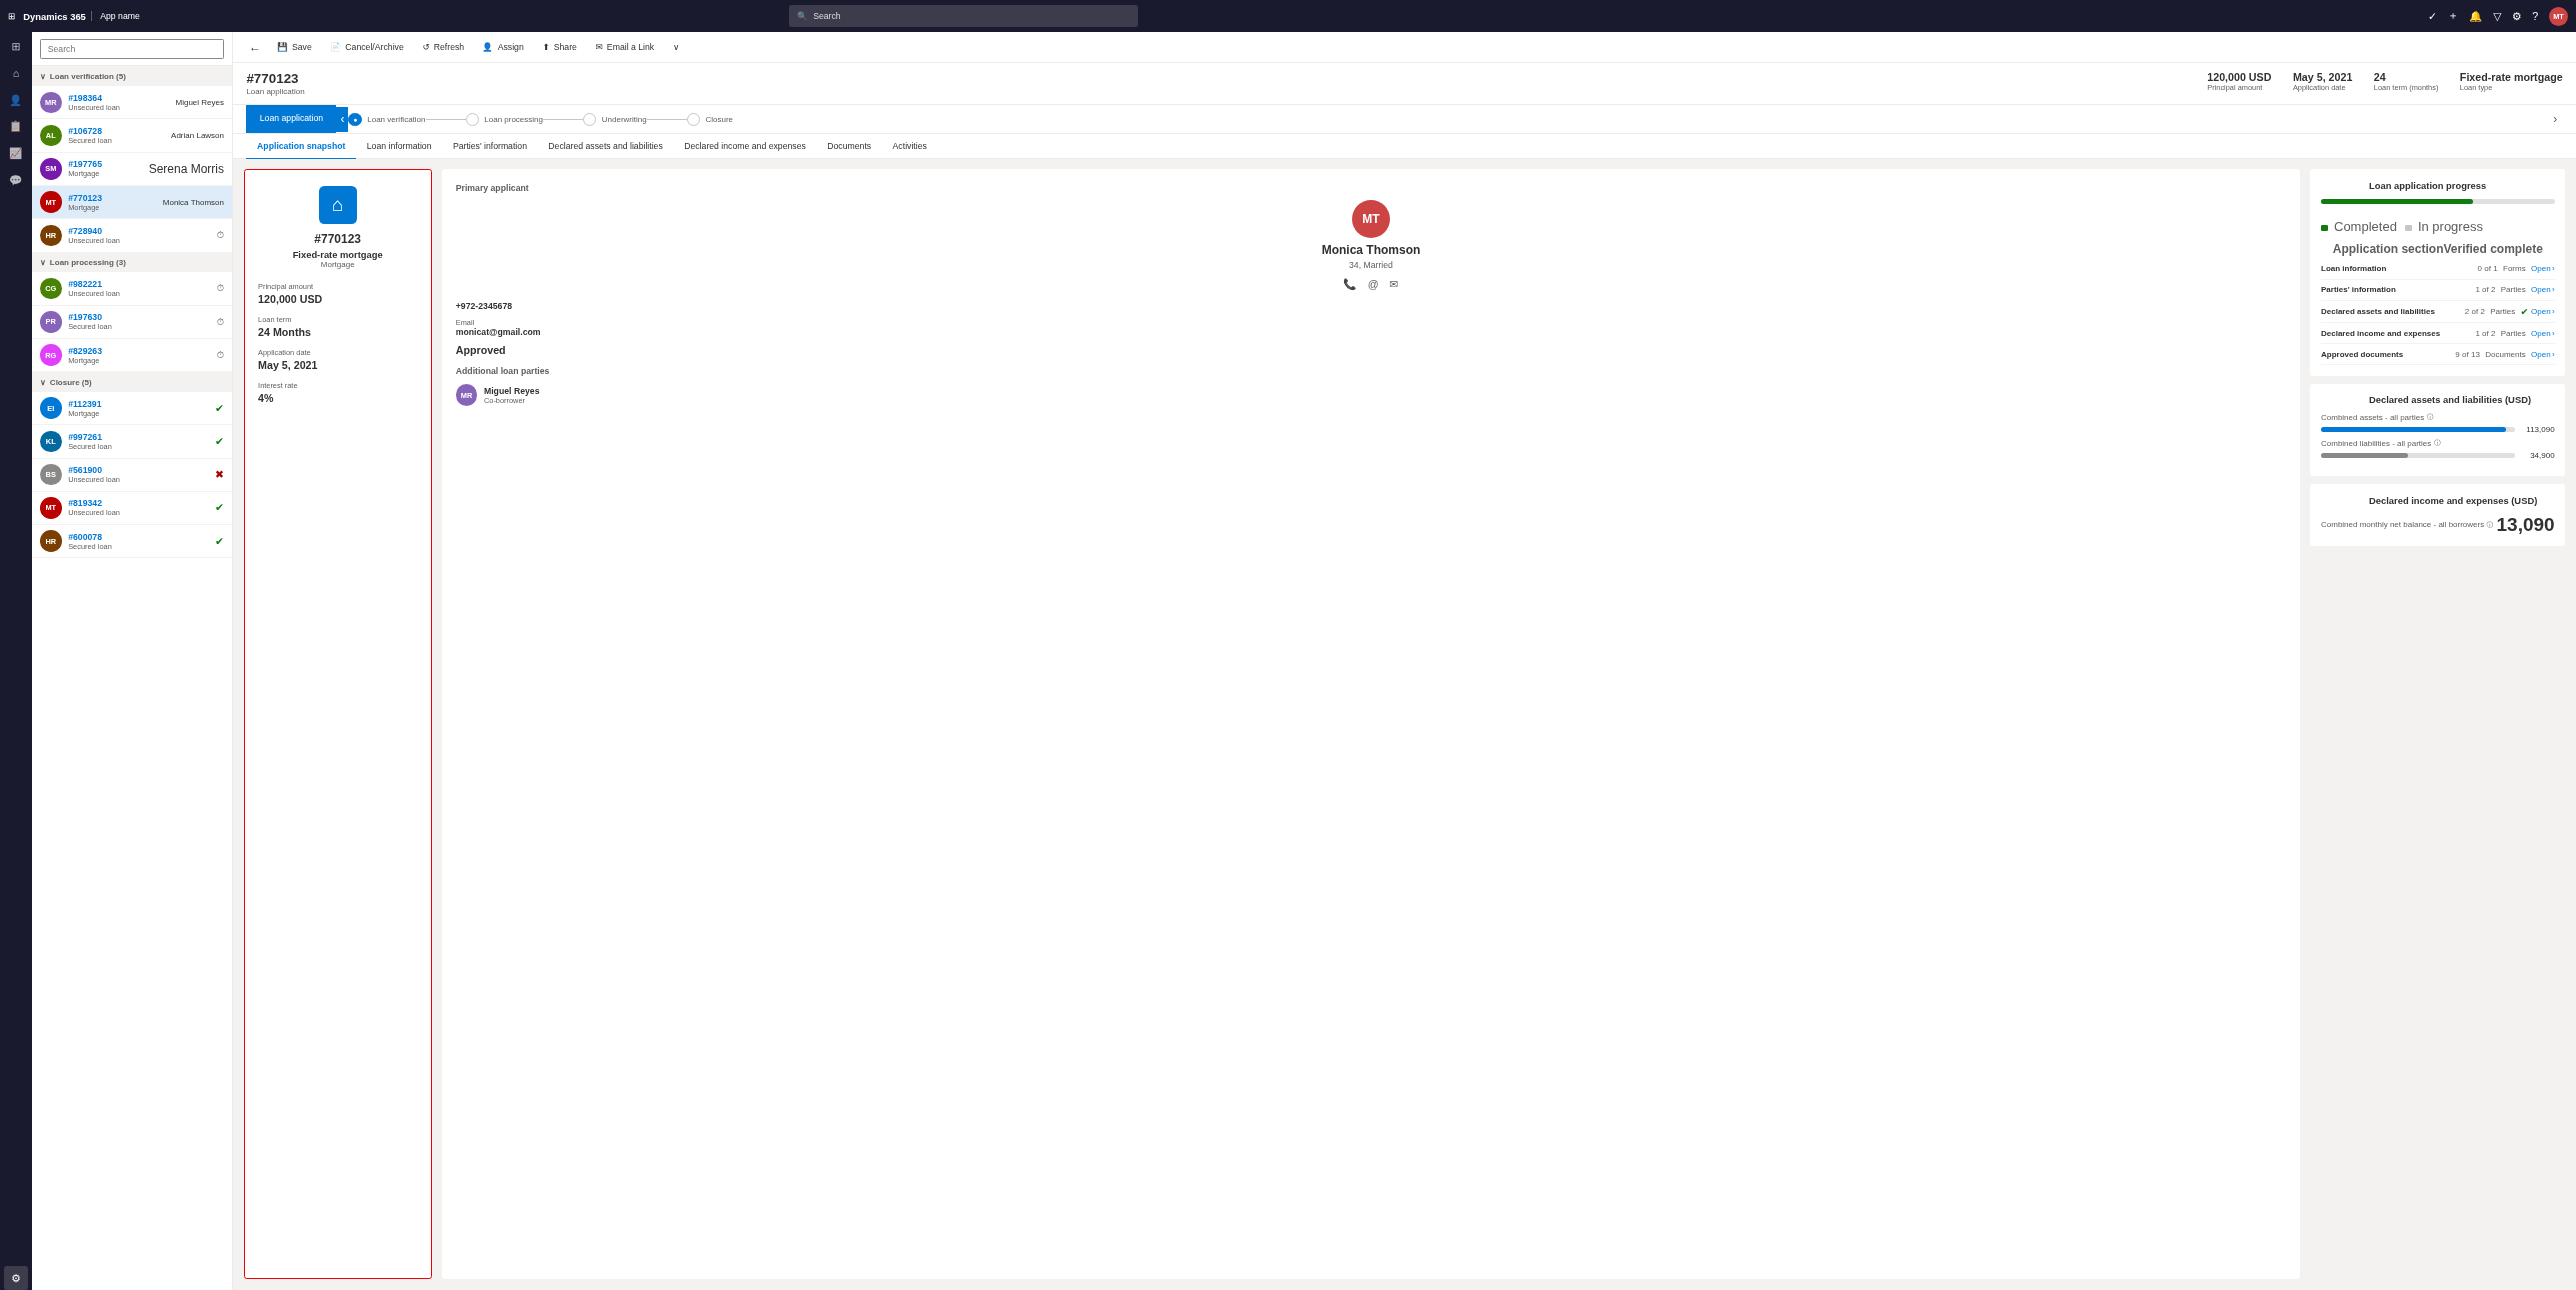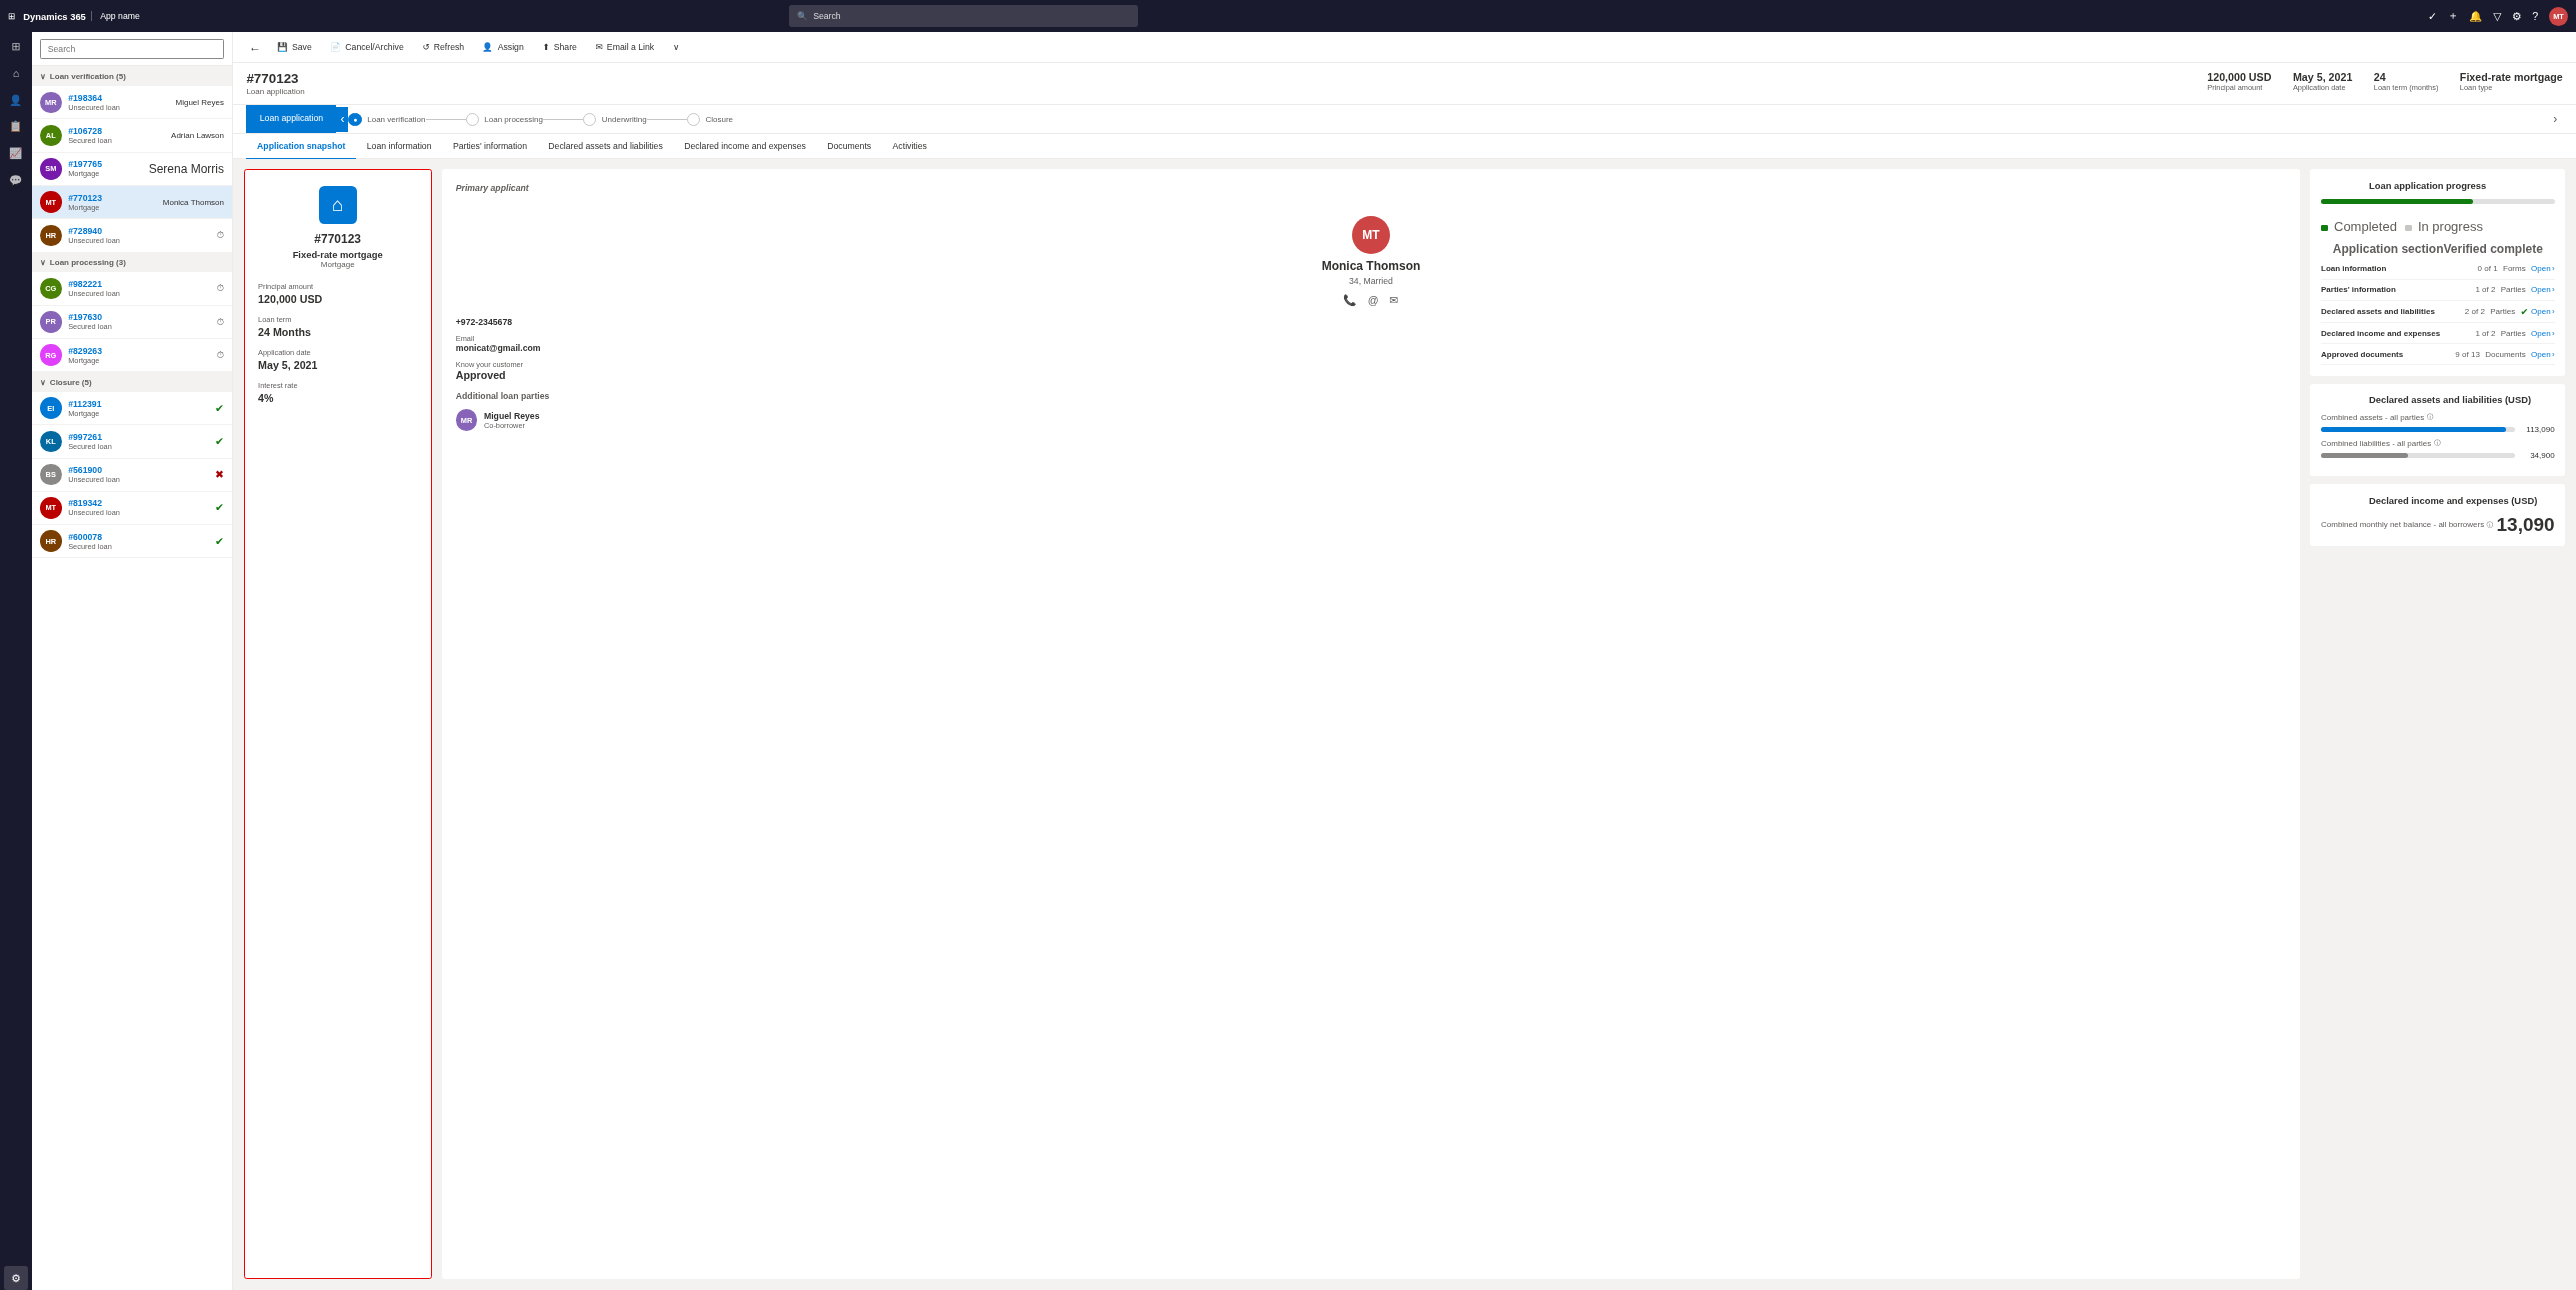--- a/index.html
+++ b/index.html
@@ -143,21 +143,21 @@
     .loan-icon { width: 38px; height: 38px; background: #0078d4; border-radius: 5.4px; display: flex; align-items: center; justify-content: center; margin-bottom: 8px; }
     .loan-card-number { font-size: 12px; font-weight: 700; margin-bottom: 2.7px; }
     .loan-card-type { font-size: 9.4px; font-weight: 600; color: #323130; }
     .loan-card-category { font-size: 8px; color: #605e5c; margin-bottom: 13.4px; }
     .loan-detail-row { width: 100%; margin-bottom: 10.7px; }
     .loan-detail-label { font-size: 7.4px; color: #605e5c; margin-bottom: 1.3px; }
     .loan-detail-value { font-size: 10.7px; font-weight: 700; color: #323130; }
 
     
     .applicant-card { background: white; flex: 1; padding: 13.4px; border-radius: 2.7px; }
-    .applicant-header { font-size: 8.7px; font-weight: 600; color: #605e5c; margin-bottom: 23px; font-style: italic; }
+    .applicant-header { font-size: 8.7px; font-weight: 600; color: #605e5c; margin-bottom: 7px; }
     .applicant-avatar { width: 38px; height: 38px; border-radius: 50%; background: #c44; display: flex; align-items: center; justify-content: center; font-size: 12px; font-weight: 700; color: white; margin: 0 auto 5.4px; }
     .applicant-name { font-size: 12px; font-weight: 700; text-align: center; margin-bottom: 2.7px; }
     .applicant-info { font-size: 8.7px; color: #605e5c; text-align: center; margin-bottom: 8px; }
     .contact-icons { display: flex; gap: 10.7px; justify-content: center; margin-bottom: 10.7px; }
     .contact-icon { font-size: 10.7px; color: #605e5c; cursor: pointer; }
     .detail-field { margin-bottom: 6.7px; }
     .detail-field-label { font-size: 7.4px; color: #605e5c; }
     .detail-field-value { font-size: 8.7px; font-weight: 600; }
     .kyc-badge { font-size: 10.7px; font-weight: 700; color: #323130; }
     .section-title { font-size: 8.7px; font-weight: 600; color: #605e5c; margin-bottom: 8px; }
@@ -498,21 +498,20 @@
           </div>
         </div>
         <div class="detail-field">
           <div class="detail-field-value">+972-2345678</div>
         </div>
         <div class="detail-field">
           <div class="detail-field-label">Email</div>
           <div class="detail-field-value">monicat@gmail.com</div>
         </div>
         <div class="detail-field">
-          <div class="detail-field-label">Know your customer</div>
           <div class="kyc-badge">Approved</div>
         </div>
         <div style="margin-top:10.7px;">
           <div class="section-title">Additional loan parties</div>
           <div class="co-borrower-row">
             <div class="avatar-circle" style="background:#8764b8">MR</div>
             <div>
               <div class="co-borrower-name">Miguel Reyes</div>
               <div class="co-borrower-role">Co-borrower</div>
             </div>

